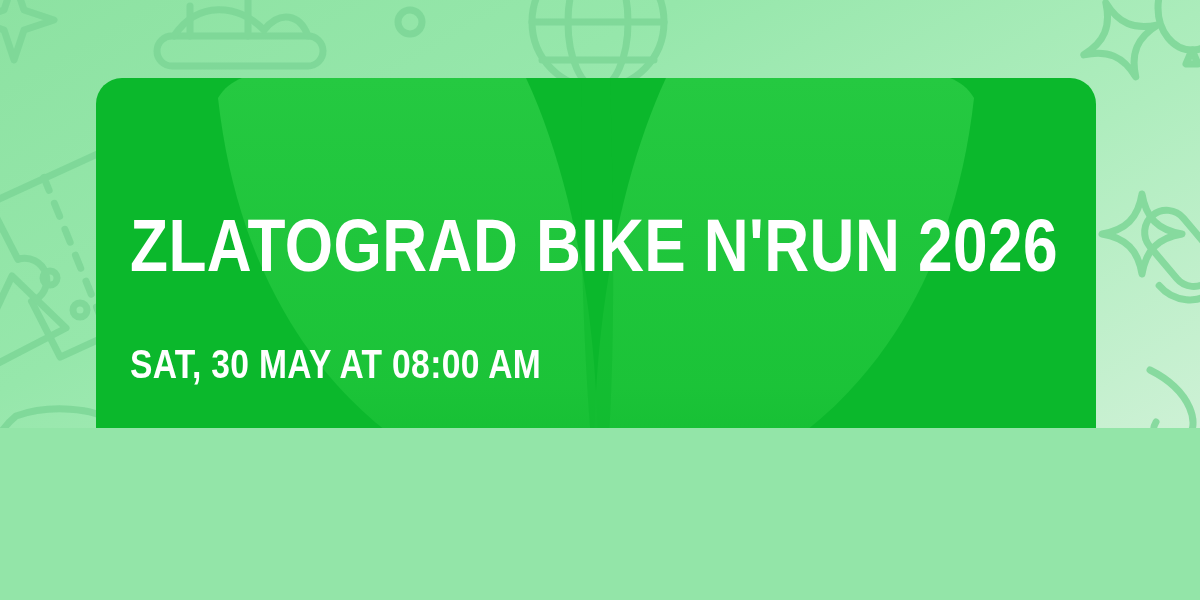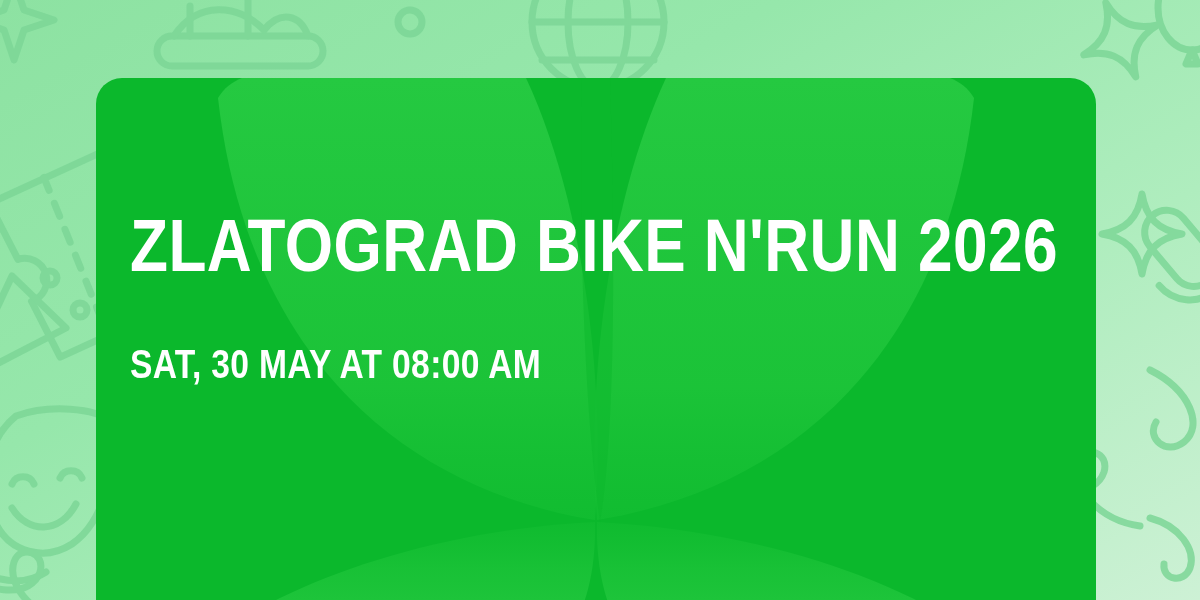--- a/index.html
+++ b/index.html
@@ -10,21 +10,21 @@
   body {
     font-family: "Liberation Sans", sans-serif;
     position: relative;
     background: #93E5A8;
   }
 
   #stage {
     position: absolute;
     inset: 0;
     width: 1200px;
-    height: 600px;
+    height: 428px;
     overflow: hidden;
   }
 
   
   .bg-gradient {
     position: absolute;
     inset: 0;
     background: linear-gradient(150deg, #8DE2A2 0%, #96E7AB 35%, #AFEDBE 68%, #CDF1D5 100%);
   }
 

